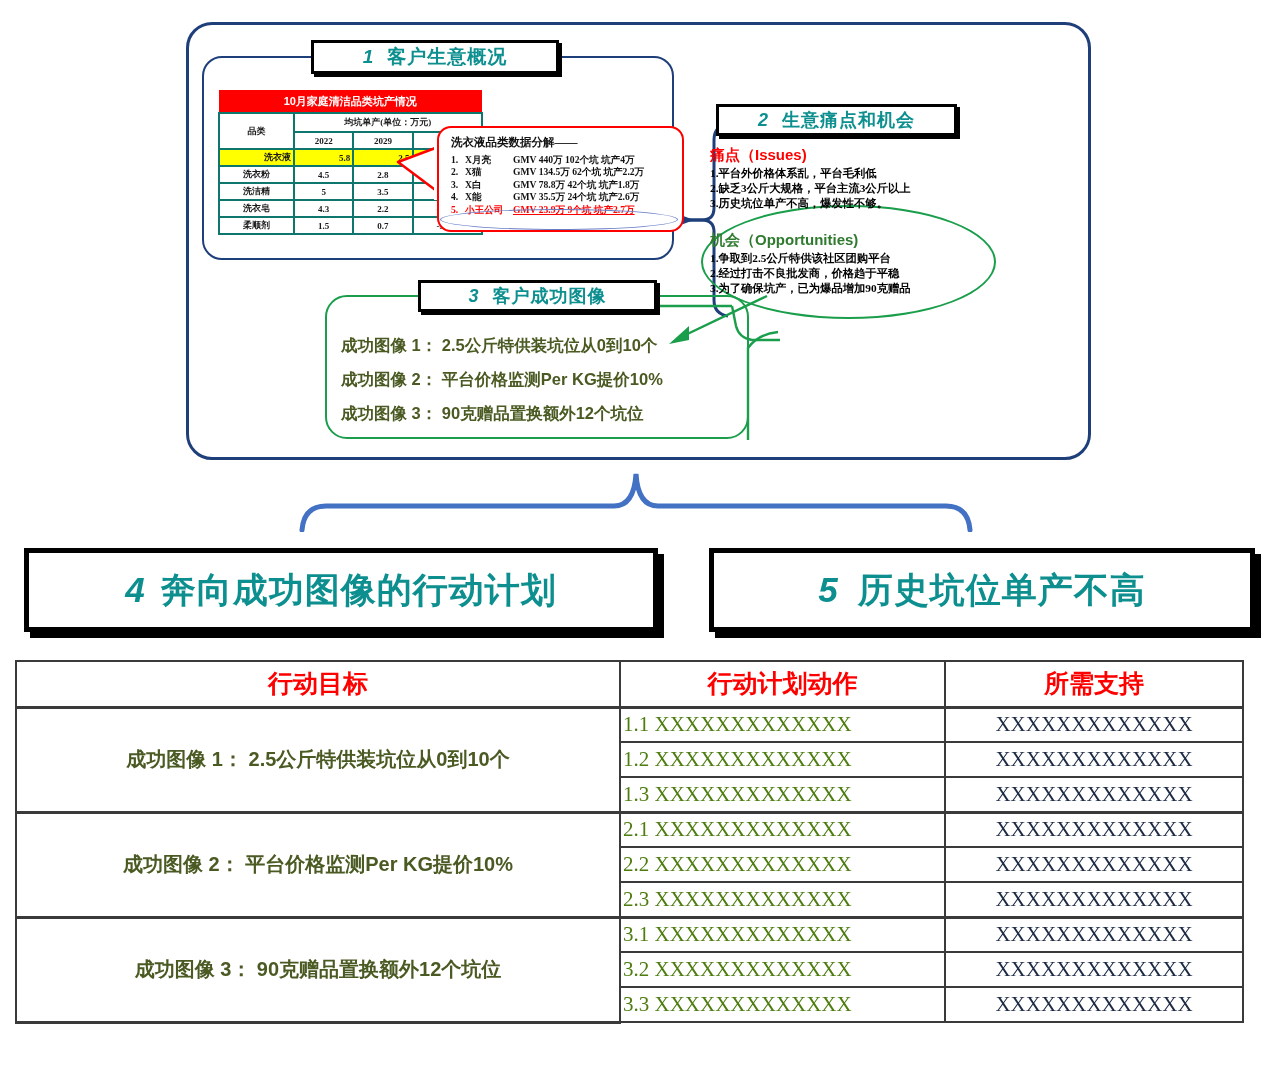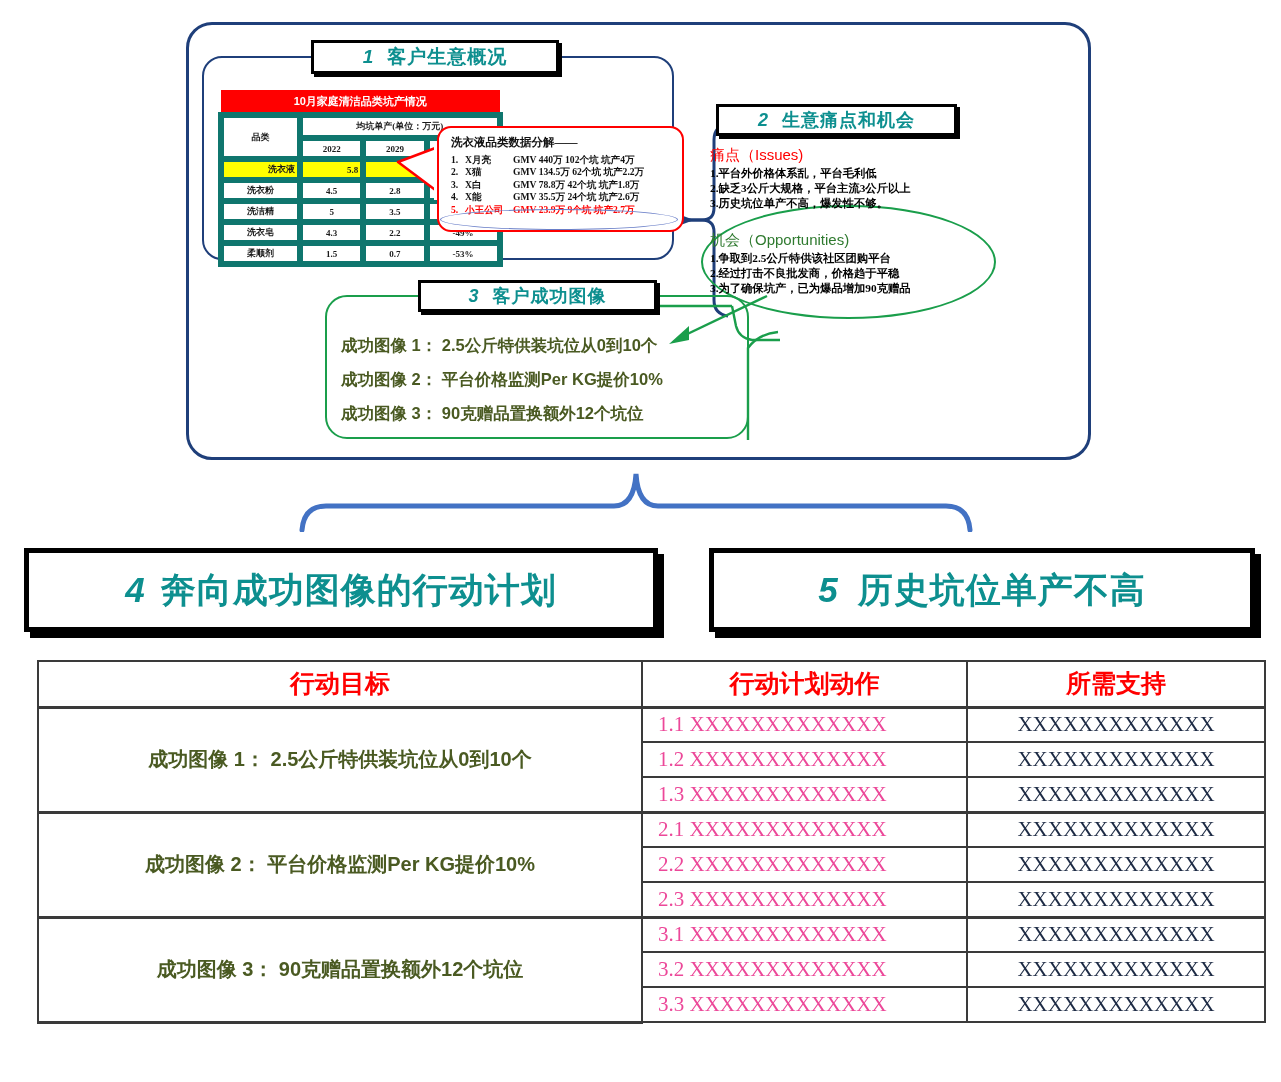--- a/index.html
+++ b/index.html
@@ -36,21 +36,21 @@
   #plaque1{left:311px;top:40px;width:248px;height:34px;}
   #plaque1 .num{font-size:19px;}
   #plaque1 .ttl{font-size:19px;}
 
   
   .minitable{
     position:absolute;left:218px;top:90px;width:178px;z-index:10;
     border-collapse:collapse;font-size:9px;background:#fff;
   }
   .minitable td,.minitable th{
-    border:6px solid #0f766e;text-align:center;padding:1px 2px;
+    border:2px solid #0f766e;text-align:center;padding:1px 2px;
     font-family:"Liberation Serif","DejaVu Serif",serif;
     font-weight:bold;color:#1a1a1a;white-space:nowrap;
   }
   .mt-title td{
     background:#ff0000;color:#ffffff;font-weight:bold;font-size:11px;
     padding:3px 2px;border:1px solid #ff0000;
     font-family:"Liberation Sans","DejaVu Sans",sans-serif;
   }
   .mt-sub td{font-size:9px;padding:2px;}
   .mt-hd td{font-size:9px;font-weight:bold;}
@@ -67,37 +67,37 @@
     font-size:11.5px;font-weight:bold;color:#111;margin:7px 0 4px 12px;
     font-family:"Liberation Serif","DejaVu Serif",serif;
   }
   .co-list{margin:0;padding:0 0 0 12px;list-style:none;}
   .co-list li{
     font-size:9.6px;line-height:12.4px;white-space:nowrap;font-weight:bold;
     font-family:"Liberation Serif","DejaVu Serif",serif;color:#111;
   }
   .co-list li .idx{display:inline-block;width:14px;}
   .co-list li .nm{display:inline-block;width:48px;}
-  .co-list li.hl{color:#ff0000;}
+  .co-list li.hl{color:#ff0000;text-decoration:underline;}
   .co-ellipse{
     position:absolute;left:440px;top:209px;width:236px;height:19px;
     border:1.6px solid #6a7fc8;border-radius:50%;z-index:16;
   }
   
   .co-tail{position:absolute;left:388px;top:140px;width:60px;height:62px;z-index:13;}
 
   
   #plaque2{left:716px;top:104px;width:241px;height:32px;}
   #plaque2 .num{font-size:18px;}
   #plaque2 .ttl{font-size:18px;}
 
   .s2block{position:absolute;z-index:20;}
   #issues{left:710px;top:146px;width:280px;}
   #opps{left:710px;top:231px;width:285px;}
-  .s2head{font-weight:normal;font-size:15px;margin-bottom:1px;white-space:nowrap;}
+  .s2head{font-weight:bold;font-size:15px;margin-bottom:1px;white-space:nowrap;}
   #issues .s2head{color:#ff0000;}
   #opps .s2head{color:#2f7a2f;}
   .s2line{
     font-size:11.3px;line-height:15.2px;white-space:nowrap;font-weight:bold;
     font-family:"Liberation Serif","DejaVu Serif",serif;color:#000;
   }
   .green-ellipse{
     position:absolute;left:701px;top:205px;width:291px;height:110px;
     border:2.2px solid #1a9e4b;border-radius:50%;z-index:18;
   }
@@ -129,37 +129,37 @@
   
   #plaque4{left:24px;top:548px;width:634px;height:84px;box-shadow:6px 6px 0 #000;border-width:5px;}
   #plaque4 .num{font-size:35px;margin-right:16px;}
   #plaque4 .ttl{font-size:35px;text-align:center;}
   #plaque5{left:709px;top:548px;width:546px;height:84px;box-shadow:6px 6px 0 #000;border-width:5px;}
   #plaque5 .num{font-size:35px;margin-right:20px;}
   #plaque5 .ttl{font-size:35px;}
 
   
   .bigtable{
-    position:absolute;left:37px;top:660px;width:1227px;
+    position:absolute;left:15px;top:660px;width:1227px;
     border-collapse:collapse;table-layout:fixed;background:#fff;z-index:20;
   }
   .bigtable td,.bigtable th{
     border:2px solid #3a3a3a;box-sizing:border-box;padding:0;
   }
   .bigtable .hdr{
     height:46px;text-align:center;color:#ff0000;font-weight:bold;font-size:25px;
     font-family:"Liberation Sans","DejaVu Sans",sans-serif;border-bottom-width:3px;
   }
   .bigtable .goal{
     text-align:center;color:#4a5a22;font-weight:bold;font-size:20px;
     font-family:"Liberation Sans","DejaVu Sans",sans-serif;
     border-top-width:3px;border-bottom-width:3px;
   }
   .bigtable .act{
-    height:35px;padding-left:15px;font-size:21px;color:#ec4899;
+    height:35px;padding-left:2px;font-size:21px;color:#4d7c0f;
     font-family:"Liberation Serif","DejaVu Serif",serif;letter-spacing:0px;
   }
   .bigtable .sup{
     height:35px;text-align:center;font-size:21px;color:#1c2a44;
     font-family:"Liberation Serif","DejaVu Serif",serif;
   }
   .bigtable .thick-top{border-top-width:3px;}
   .col-goal{width:604px;}
   .col-act{width:325px;}
   .col-sup{width:298px;}

